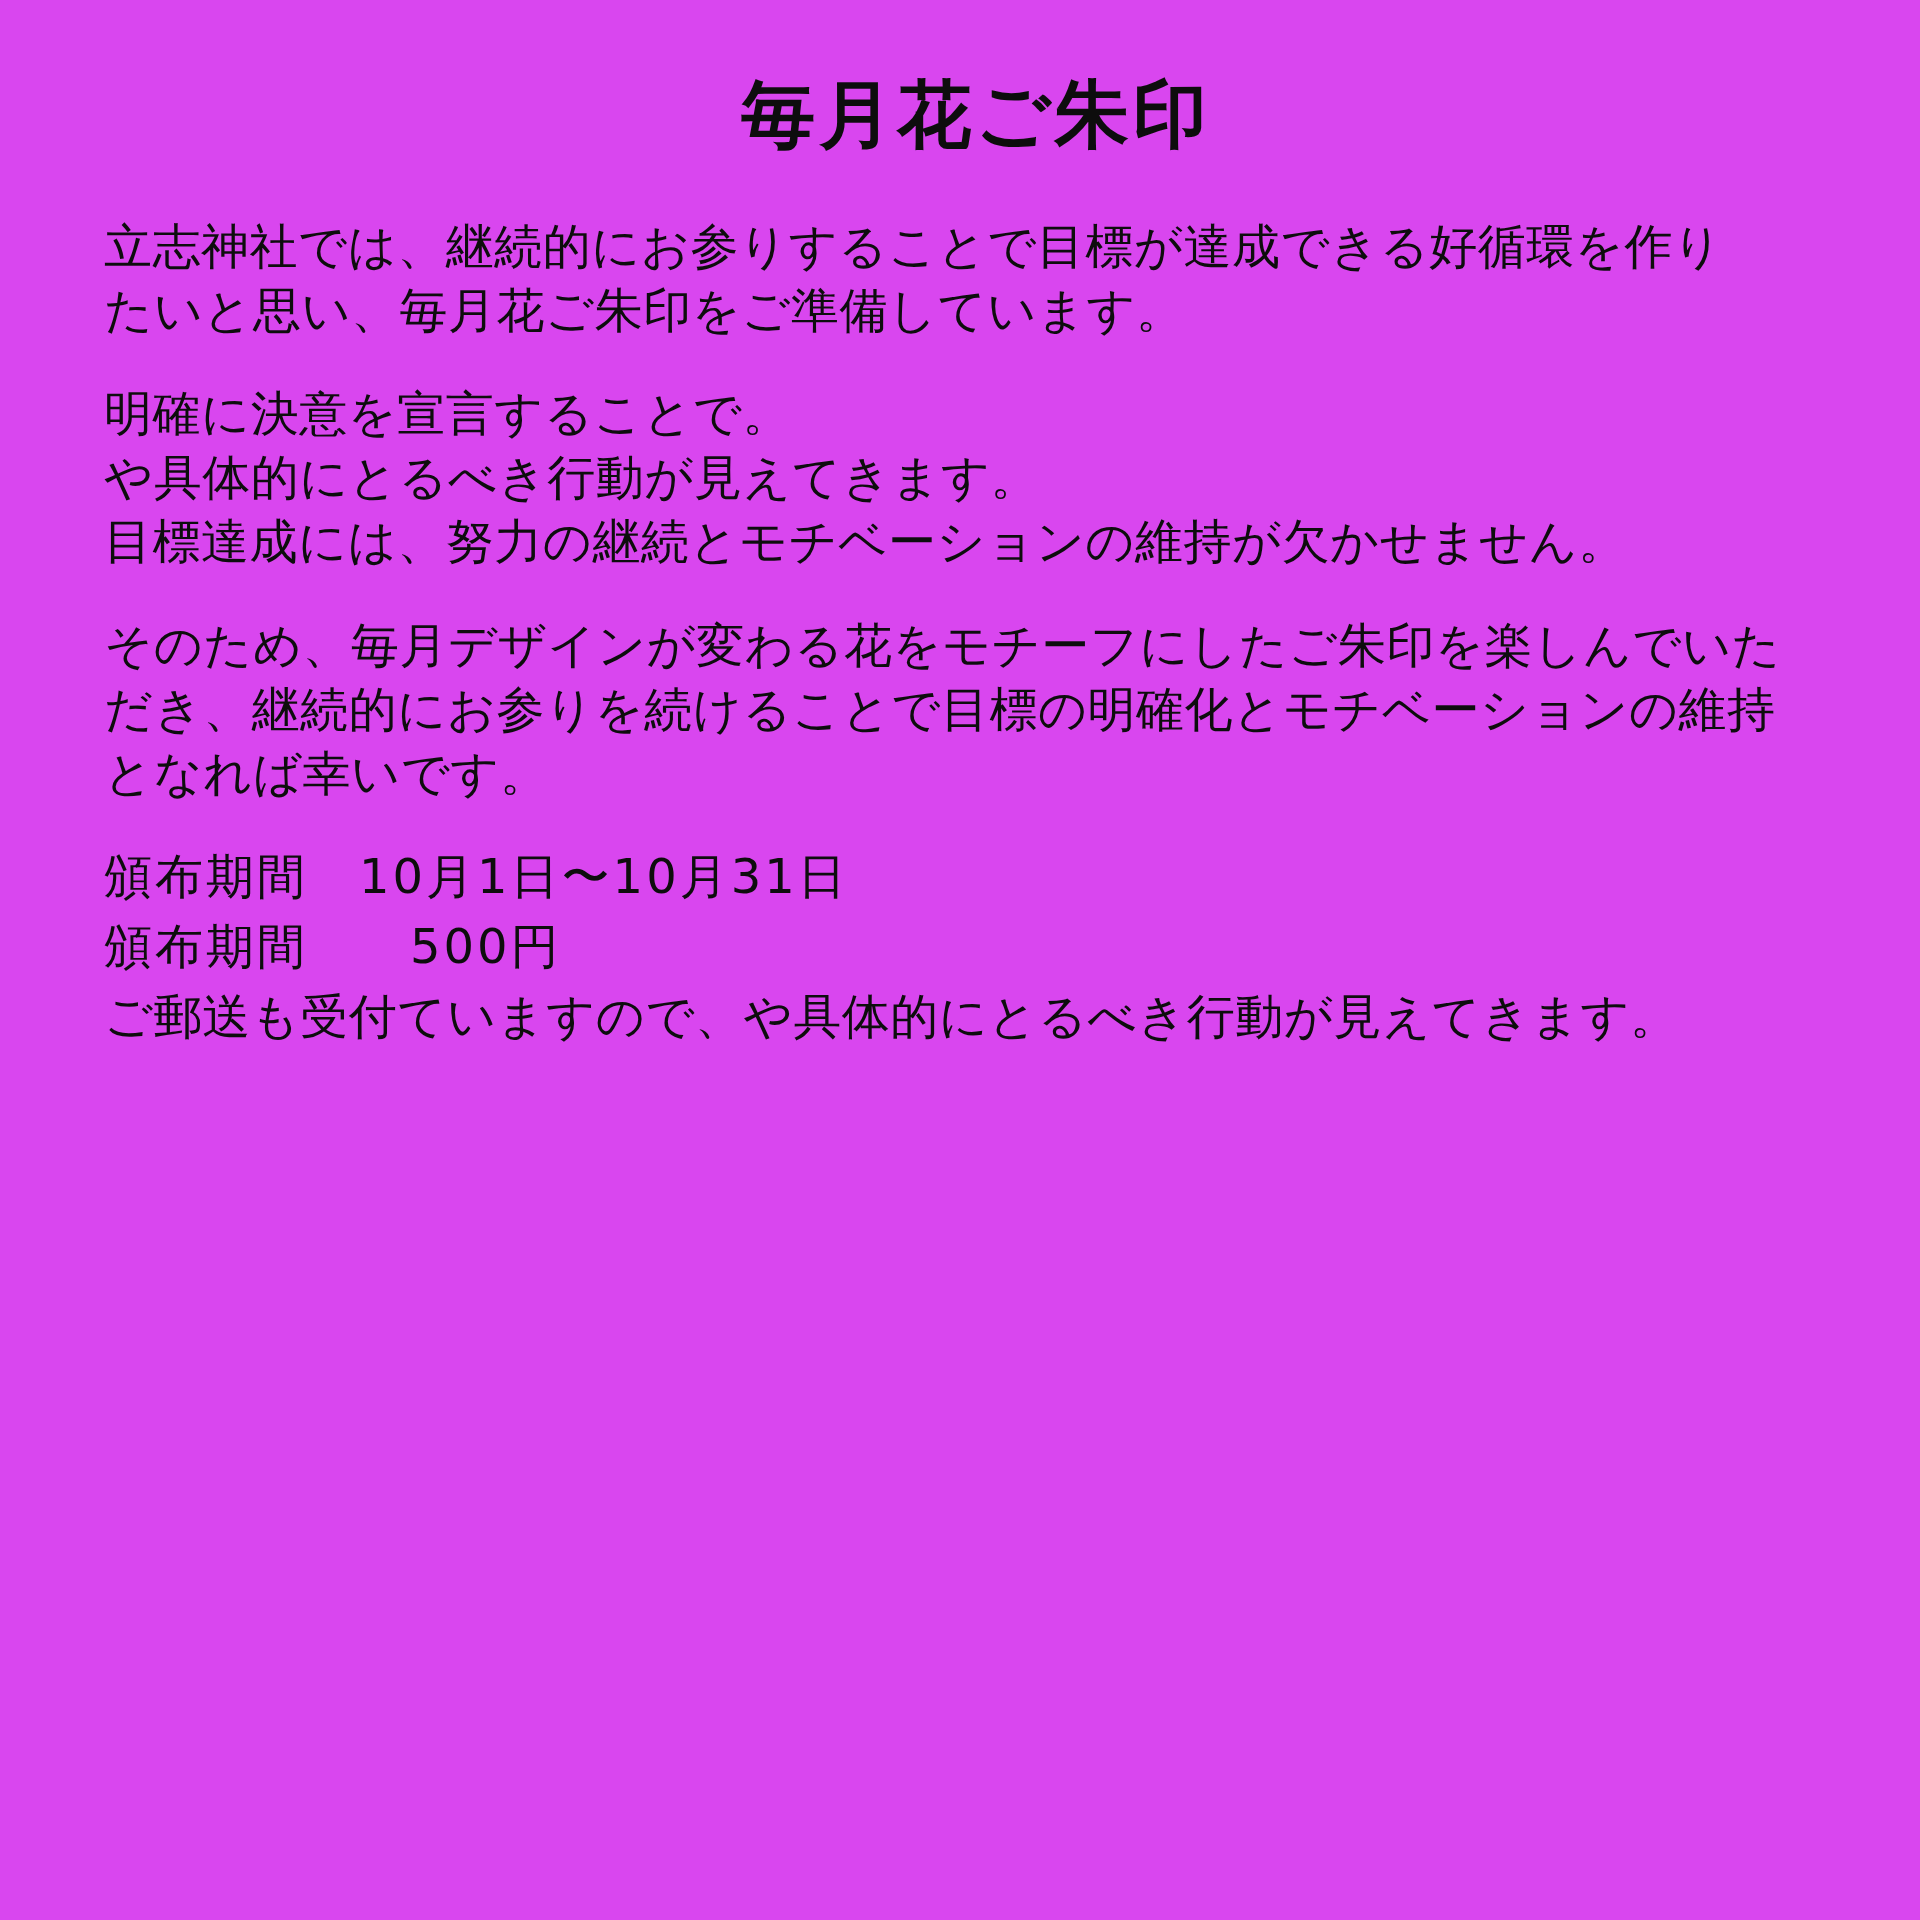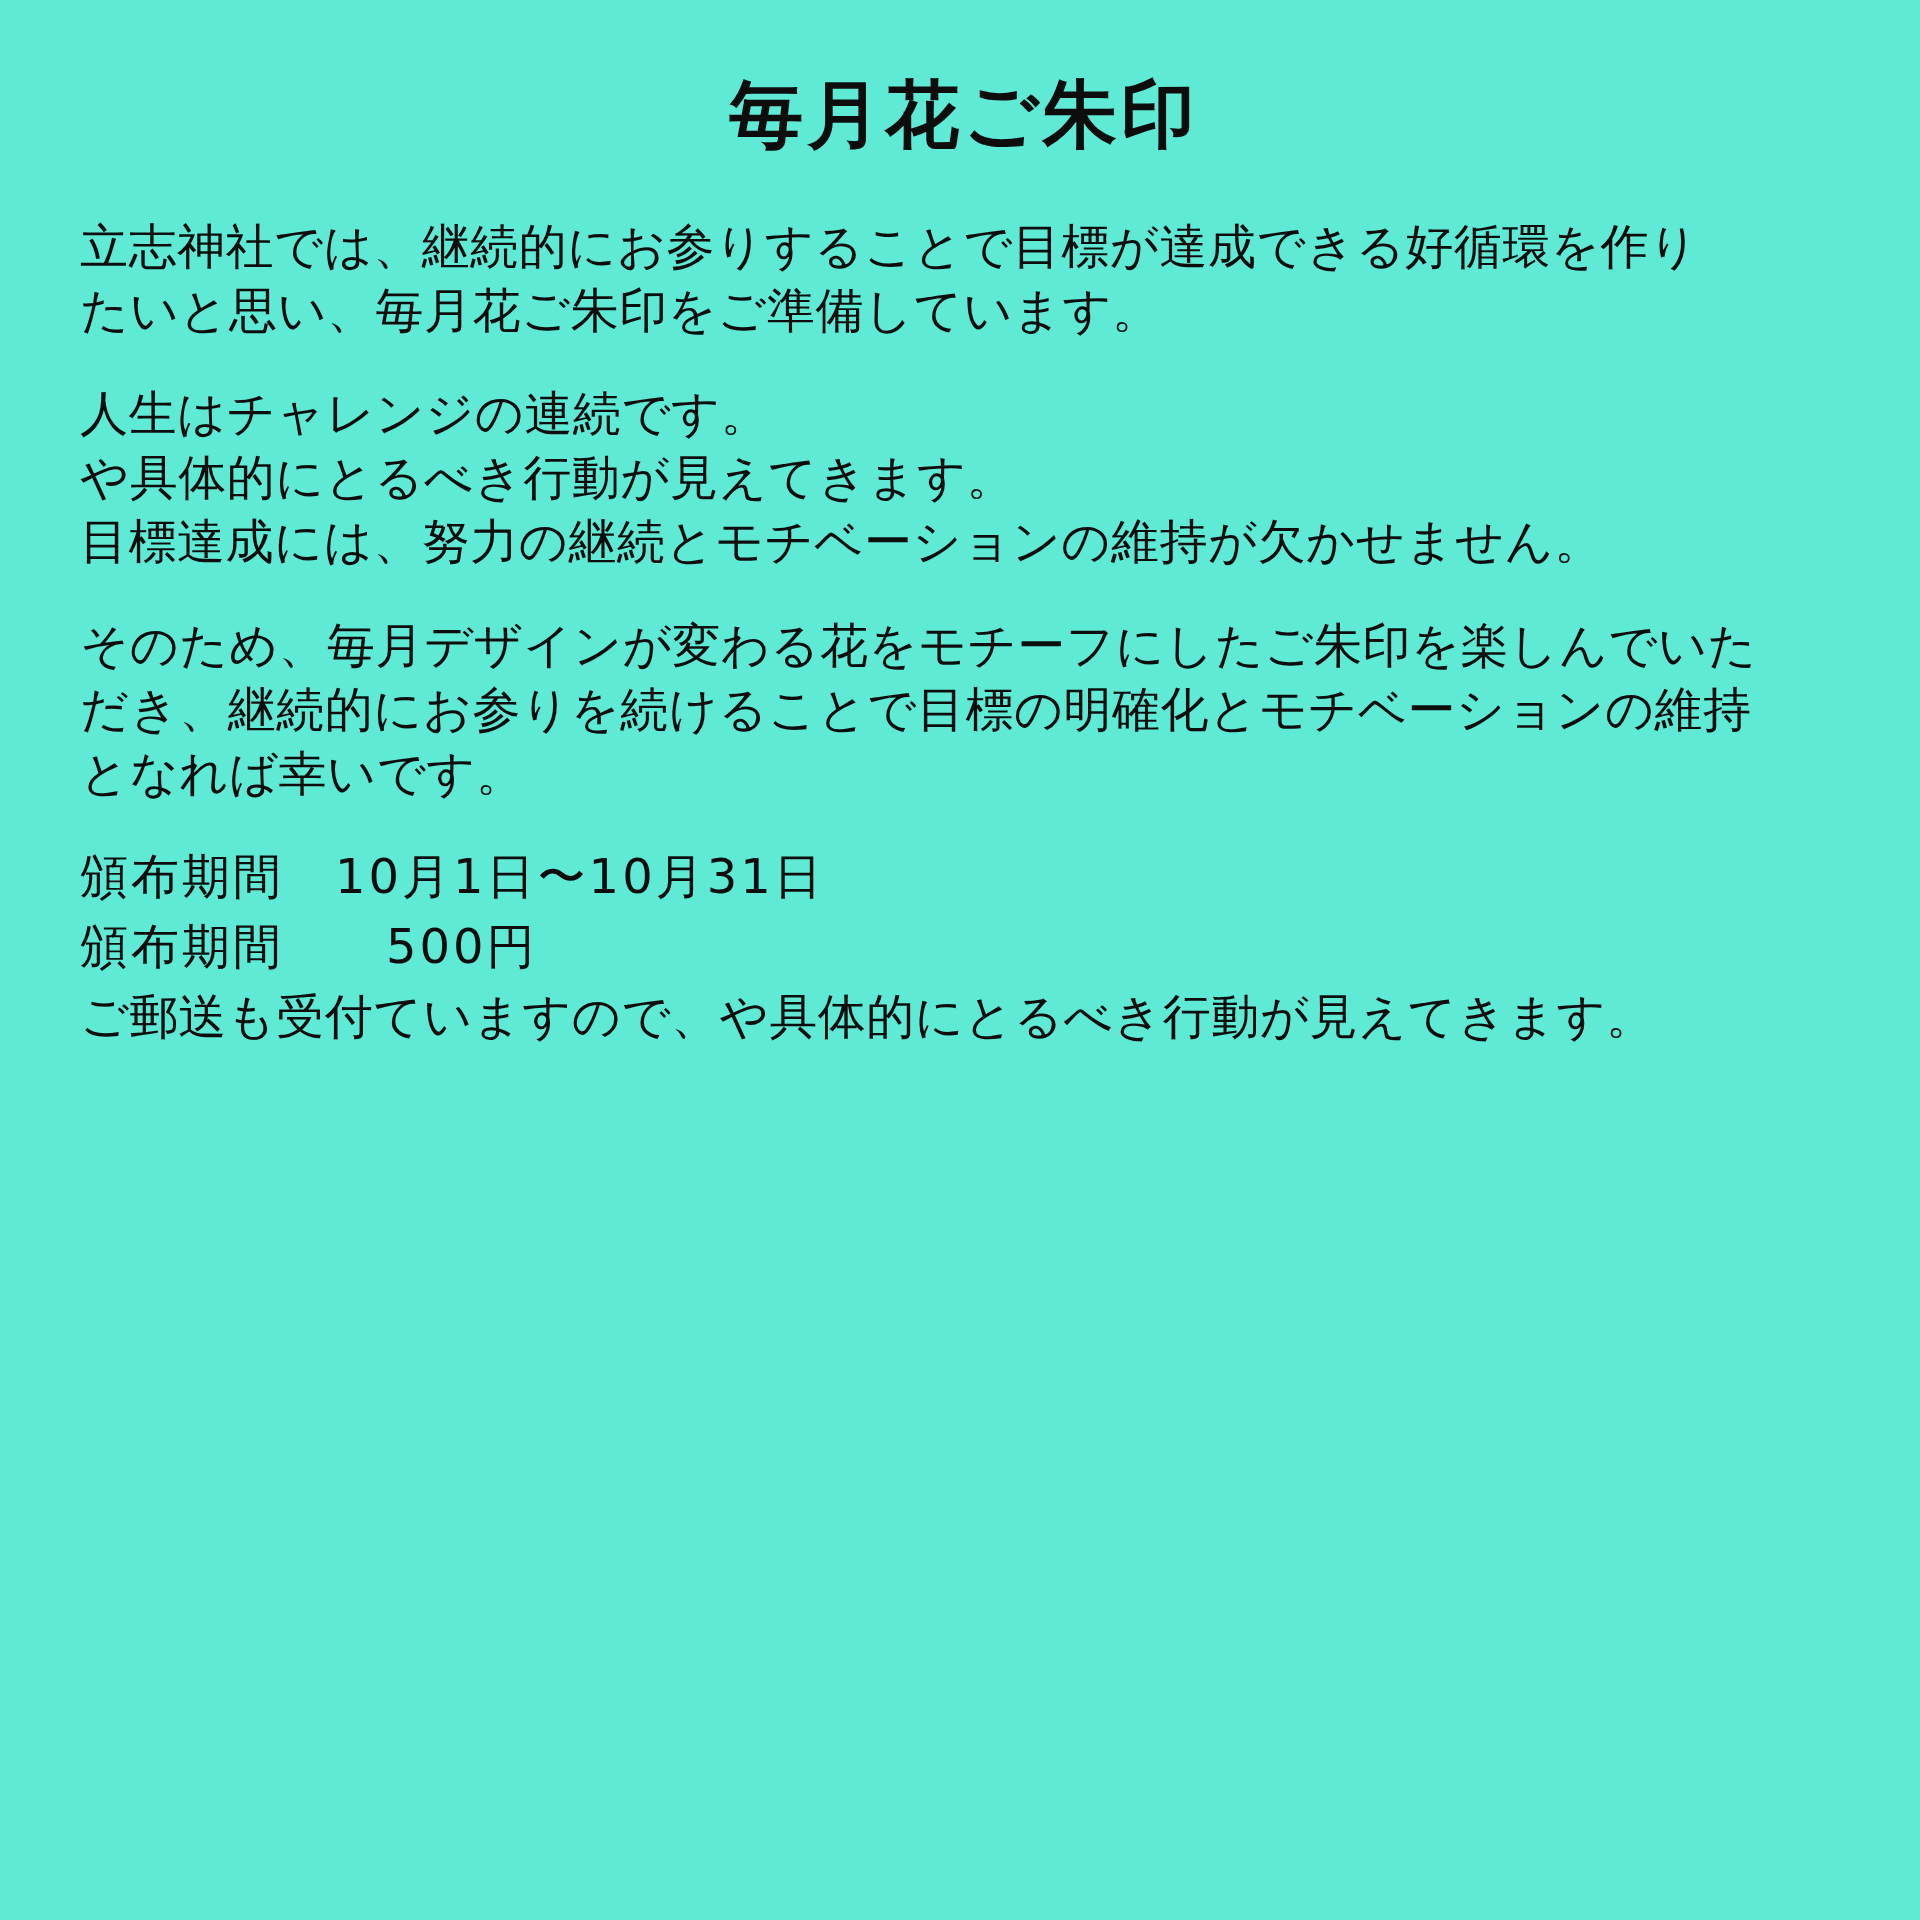--- a/index.html
+++ b/index.html
@@ -12,22 +12,22 @@
     height: 1920px;
     font-family: "DejaVu Sans", "Liberation Sans", sans-serif;
     color: #111111;
     -webkit-font-smoothing: antialiased;
   }
   .page {
     position: relative;
     width: 1920px;
     height: 1920px;
     box-sizing: border-box;
-    padding: 70px 72px 0 80px;
-    background: #5eead4;
+    padding: 70px 72px 0 104px;
+    background: #d946ef;
     overflow: hidden;
   }
   .title {
     text-align: center;
     font-size: 74px;
     font-weight: 700;
     letter-spacing: 4px;
     line-height: 1.2;
     margin: 0 0 56px 0;
     color: #0d0d0d;
@@ -62,21 +62,21 @@
 <div class="page">
 
   <h1 class="title">毎月花ご朱印</h1>
 
   <div class="block">
     <span class="line">立志神社では、継続的にお参りすることで目標が達成できる好循環を作り</span>
     <span class="line">たいと思い、毎月花ご朱印をご準備しています。</span>
   </div>
 
   <div class="block">
-    <span class="line">人生はチャレンジの連続です。</span>
+    <span class="line">明確に決意を宣言することで。</span>
     <span class="line">や具体的にとるべき行動が見えてきます。</span>
     <span class="line">目標達成には、努力の継続とモチベーションの維持が欠かせません。</span>
   </div>
 
   <div class="block">
     <span class="line">そのため、毎月デザインが変わる花をモチーフにしたご朱印を楽しんでいた</span>
     <span class="line">だき、継続的にお参りを続けることで目標の明確化とモチベーションの維持</span>
     <span class="line">となれば幸いです。</span>
   </div>
 

